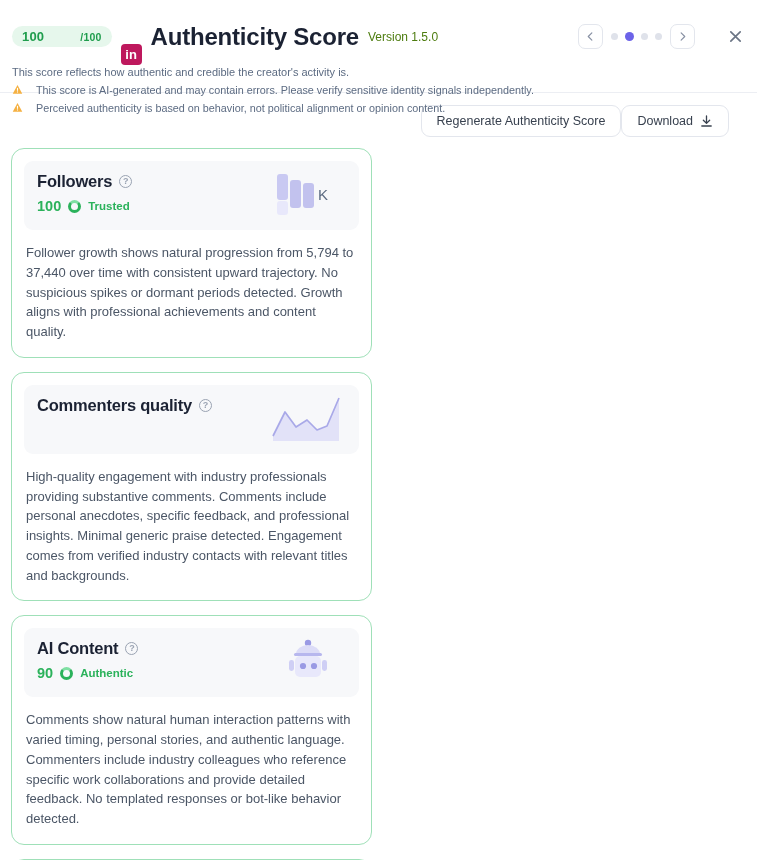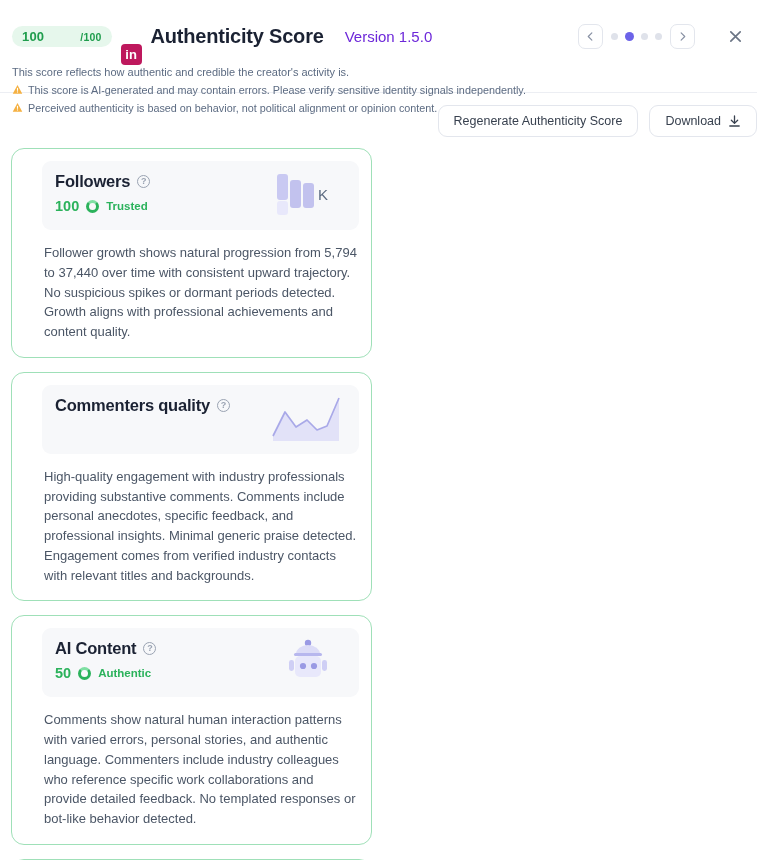--- a/index.html
+++ b/index.html
@@ -20,25 +20,25 @@
     display: inline-flex; align-items: baseline; line-height: 1;
   }
   .score-badge .denom { font-size: 10.5px; font-weight: 700; margin-left: 36px; }
   .li-icon {
     width: 21px; height: 21px; background: #be185d; border-radius: 4px;
     display: inline-flex; align-items: center; justify-content: center;
     color: #fff; font-size: 13px; font-weight: 700; font-family: "Liberation Sans", sans-serif;
     line-height: 1;
     margin-top: 36px;
   }
-  .app-title { font-size: 20px; font-weight: 700; color: #1b2233; letter-spacing: -.2px; }
-  .app-version { font-size: 15px; color: #6d28d9; font-weight: 400; margin-left: 12px; }
+  .app-title { font-size: 24px; font-weight: 700; color: #1b2233; letter-spacing: -.2px; }
+  .app-version { font-size: 12px; color: #4d7c0f; font-weight: 400; margin-left: 0; }
 
   .subtitle { font-size: 11px; color: #5c6b82; line-height: 1.45; }
-  .warn-row { display: flex; align-items: flex-start; gap: 5px; margin-top: 2px; }
+  .warn-row { display: flex; align-items: flex-start; gap: 13px; margin-top: 2px; }
   .warn-row .wtext { font-size: 10.8px; color: #5c6b82; line-height: 1.45; }
   .tri { flex: 0 0 auto; margin-top: 1px; }
 
   
   .pager { position: absolute; right: 62px; top: 24px; display: flex; align-items: center; gap: 8px; }
   .pg-btn {
     width: 25px; height: 25px; border: 1px solid #e3e6ed; border-radius: 7px;
     background: #fff; display: flex; align-items: center; justify-content: center;
     color: #8790a3; cursor: pointer;
   }
@@ -47,32 +47,32 @@
   .dot.active { background: #6c63e8; width: 9px; height: 9px; }
   .close-x {
     position: absolute; right: 12px; top: 26px; width: 20px; height: 20px;
     display: flex; align-items: center; justify-content: center; cursor: pointer; color: #6b7585;
   }
 
   
   .head-sep { height: 1px; background: #eceef3; margin: 6px 0 0 0; }
 
   
-  .actionbar { display: flex; justify-content: flex-end; gap: 11px; padding: 12px 0 0 0; }
+  .actionbar { display: flex; justify-content: flex-end; padding: 12px 28px 0 0; }
   .btn {
     border: 1px solid #e3e6ed; background: #fff; border-radius: 9px;
     font-size: 12.5px; color: #38414f; padding: 8px 15px; cursor: pointer;
     display: inline-flex; align-items: center; gap: 7px; font-family: "Liberation Sans", sans-serif;
   }
 
   
   .grid { padding: 11px 11px 0 11px; display: flex; flex-wrap: wrap; gap: 14px; }
   .card {
     width: 361px; border: 1px solid #9fe0b8; border-radius: 13px;
-    background: #fff; overflow: hidden; padding: 12px 12px 0 30px;
+    background: #fff; overflow: hidden; padding: 12px 12px 0 12px;
   }
   .card-head {
     background: #f7f8fa; border-radius: 9px; padding: 11px 13px 10px 13px;
     position: relative; min-height: 69px;
   }
   .card-title-row { display: flex; align-items: center; gap: 7px; }
   .card-title { font-size: 16.5px; font-weight: 700; color: #1b2233; letter-spacing: -.2px; }
   .qmark {
     width: 13px; height: 13px; border-radius: 50%; border: 1.3px solid #9aa3b2;
     color: #9aa3b2; font-size: 9px; display: flex; align-items: center; justify-content: center;
@@ -200,37 +200,37 @@
     <div class="card-body">High-quality engagement with industry professionals providing substantive comments. Comments include personal anecdotes, specific feedback, and professional insights. Minimal generic praise detected. Engagement comes from verified industry contacts with relevant titles and backgrounds.</div>
   </div>
 
   <div class="card">
     <div class="card-head">
       <div class="card-title-row">
         <span class="card-title">AI Content</span>
         <span class="qmark">?</span>
       </div>
       <div class="score-row">
-        <span class="score-num">50</span>
+        <span class="score-num">90</span>
         <span class="ring"></span>
         <span class="score-label">Authentic</span>
       </div>
       <svg class="card-art" viewBox="0 0 78 50">
         <circle cx="39" cy="6" r="3.2" fill="#9a9ae4"></circle>
         <rect x="38" y="9" width="2" height="4" fill="#c9c9f2"></rect>
         <path d="M27 17 a12 9 0 0 1 24 0 Z" fill="#dcdcf7"></path>
         <rect x="25" y="16" width="28" height="3" rx="1.5" fill="#b7b7ee"></rect>
         <rect x="26" y="19" width="26" height="21" rx="5" fill="#e8e8fb"></rect>
         <rect x="20" y="23" width="5" height="11" rx="2.4" fill="#cfcff5"></rect>
         <rect x="53" y="23" width="5" height="11" rx="2.4" fill="#cfcff5"></rect>
         <circle cx="34" cy="29" r="3.1" fill="#9a9ae4"></circle>
         <circle cx="45" cy="29" r="3.1" fill="#9a9ae4"></circle>
       </svg>
     </div>
-    <div class="card-body">Comments show natural human interaction patterns with varied errors, personal stories, and authentic language. Commenters include industry colleagues who reference specific work collaborations and provide detailed feedback. No templated responses or bot-like behavior detected.</div>
+    <div class="card-body">Comments show natural human interaction patterns with varied timing, personal stories, and authentic language. Commenters include industry colleagues who reference specific work collaborations and provide detailed feedback. No templated responses or bot-like behavior detected.</div>
   </div>
 
   <div class="card">
     <div class="card-head">
       <div class="card-title-row">
         <span class="card-title">This Content</span>
         <span class="qmark">?</span>
       </div>
       <div class="score-row">
         <span class="score-num">94</span>

